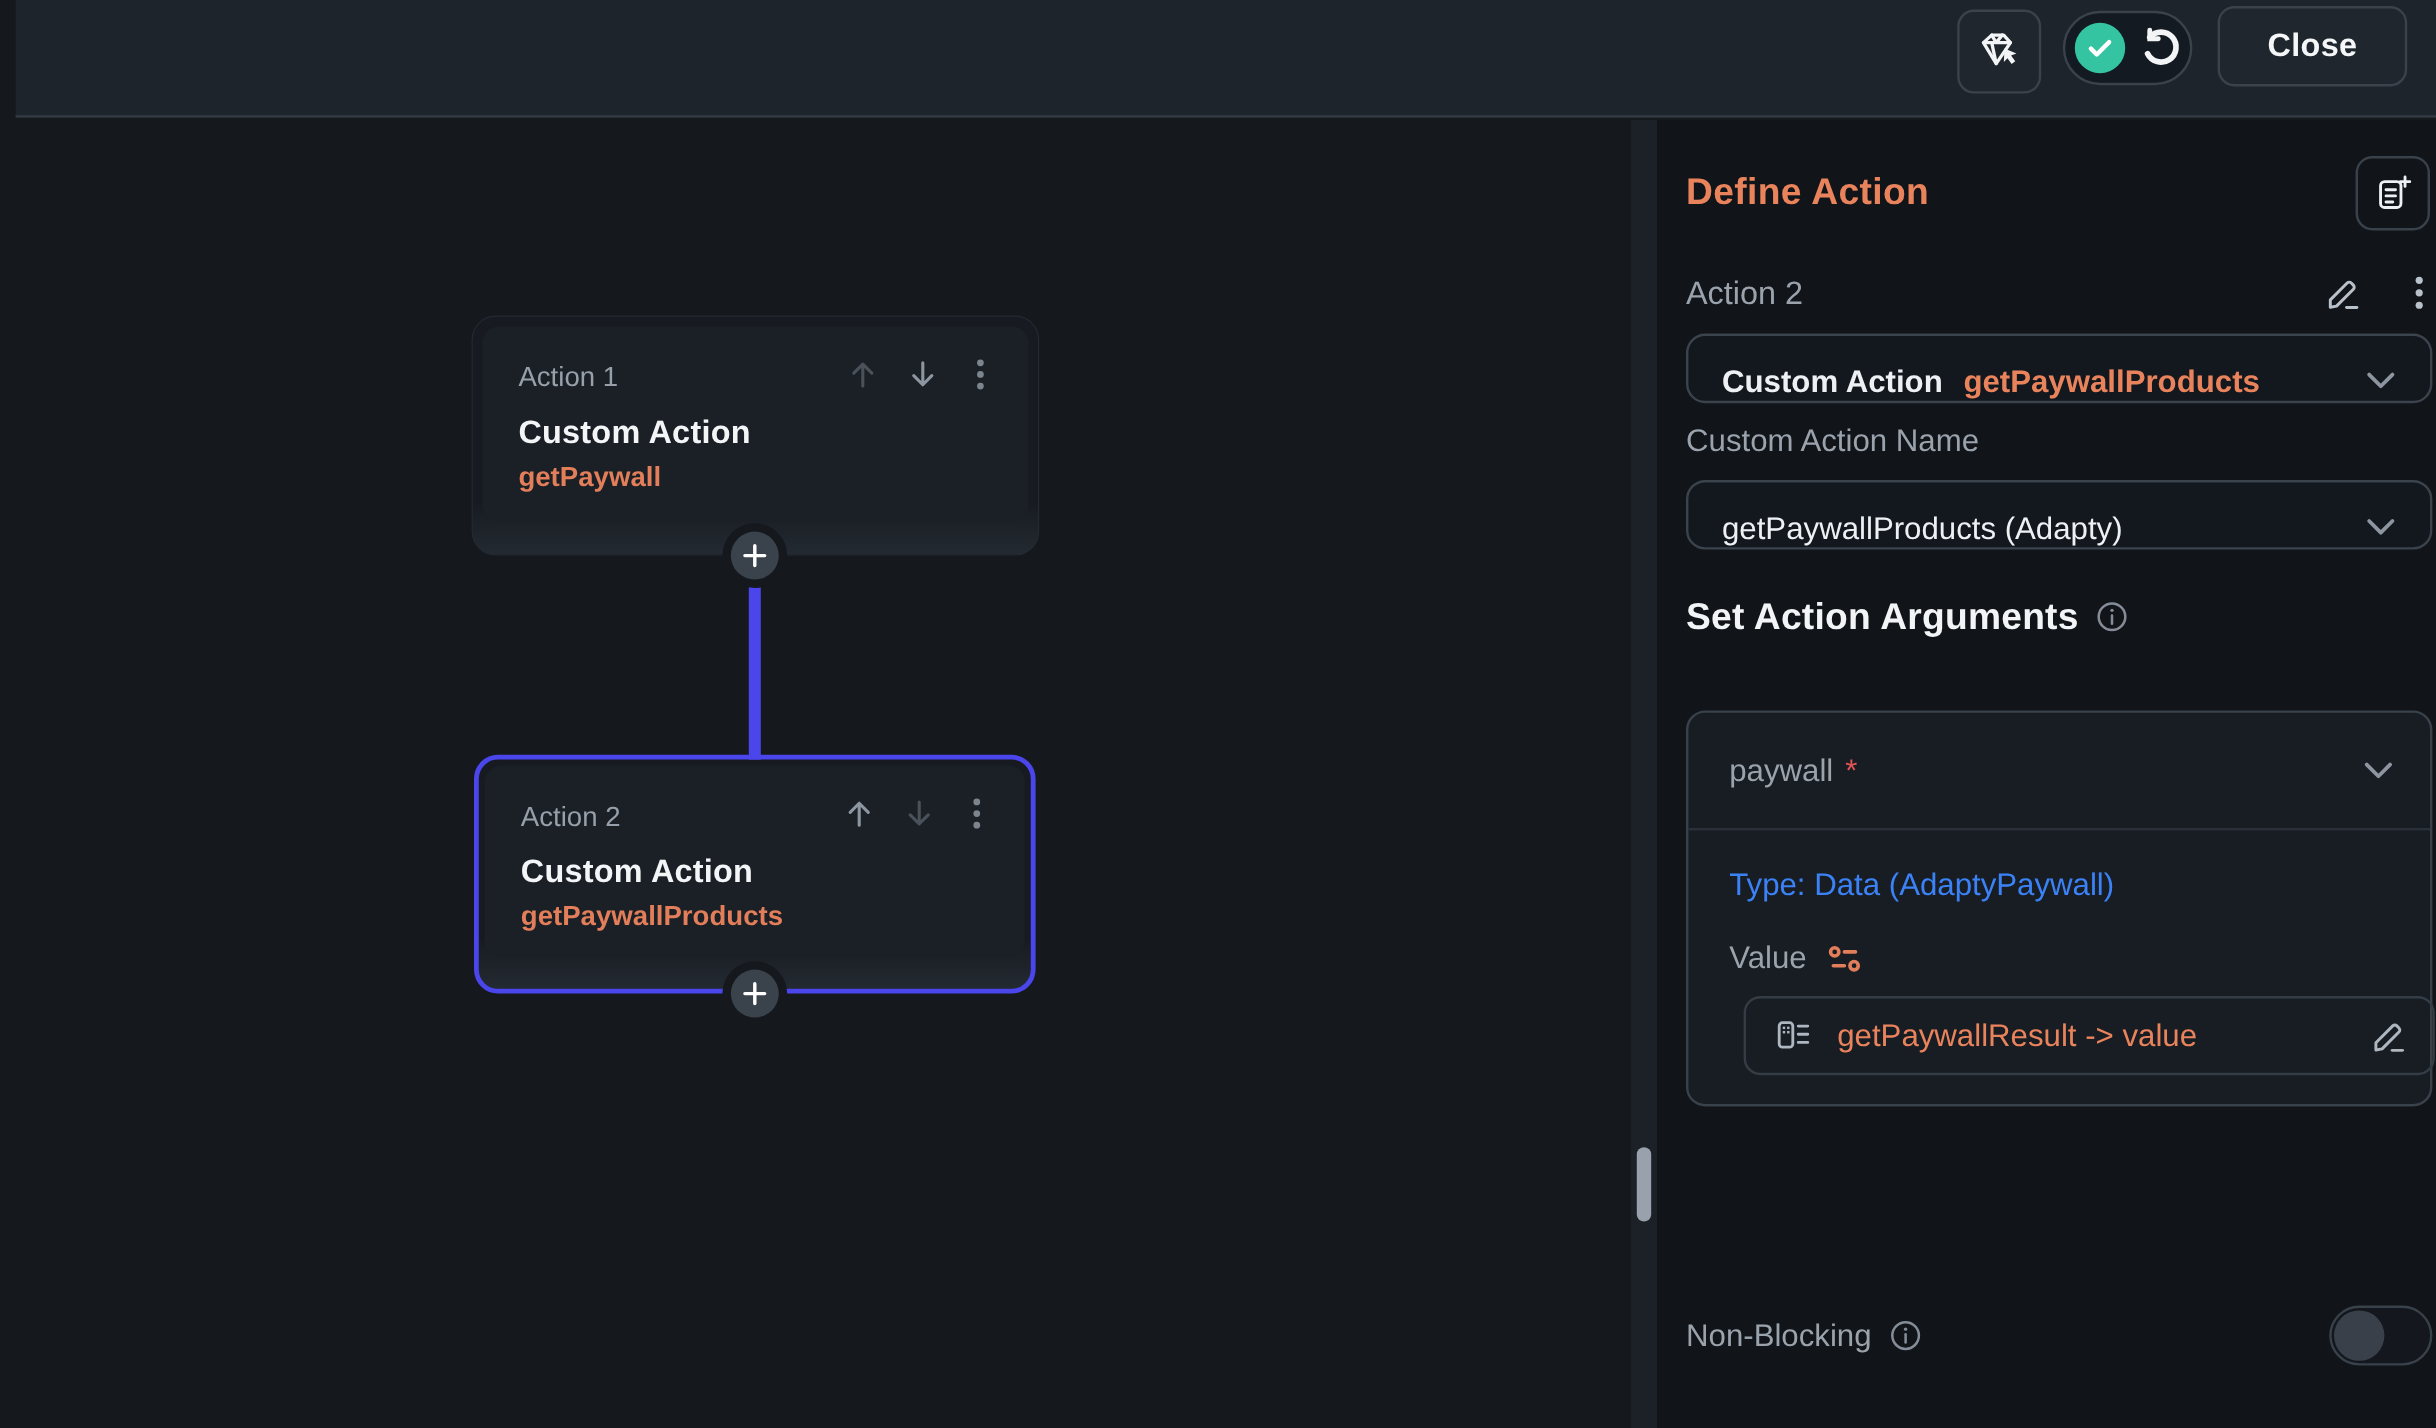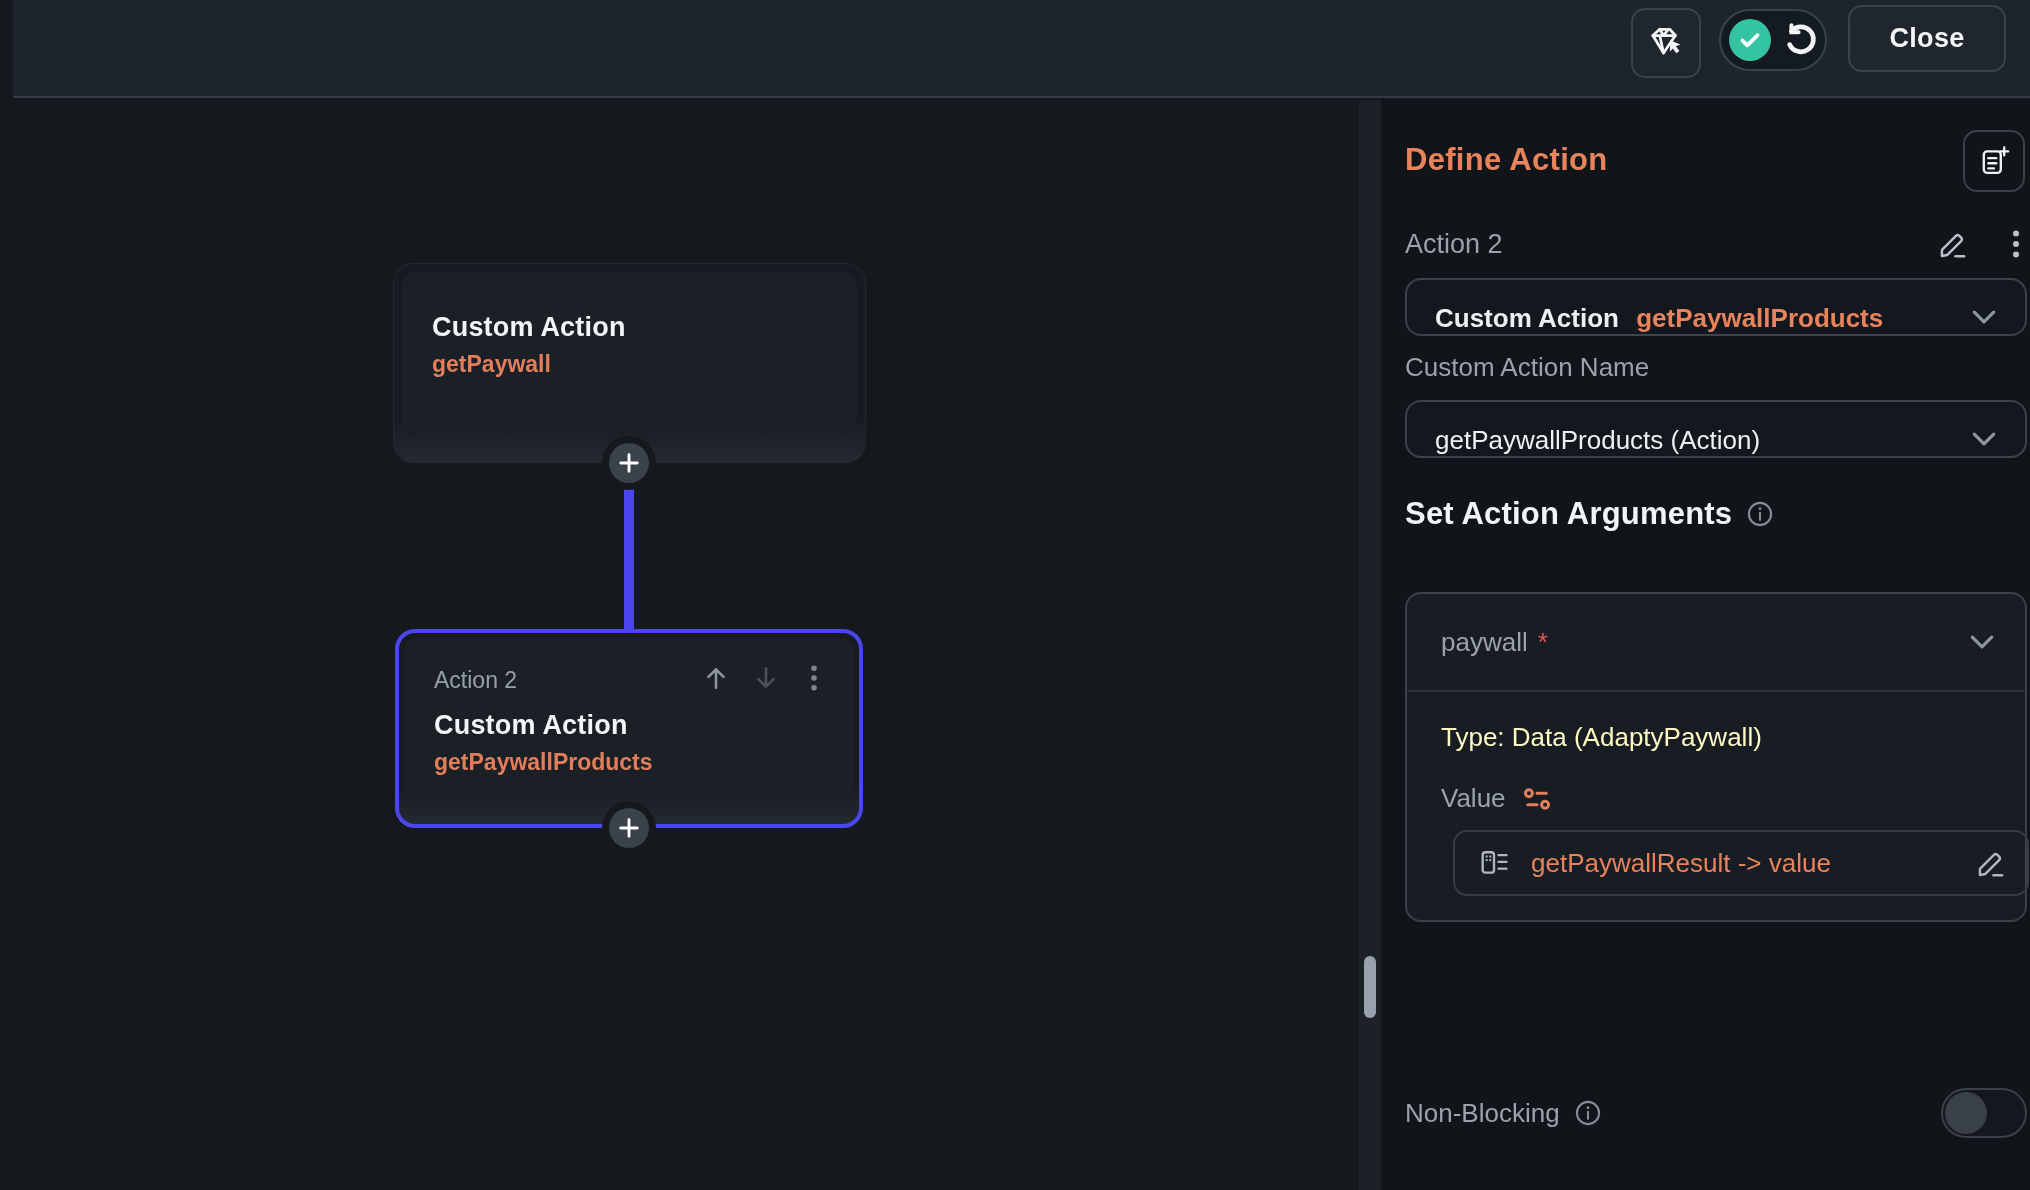--- a/index.html
+++ b/index.html
@@ -78,21 +78,21 @@
     gap:14px; font-size:31px; font-weight:700; color:#f2f4f6; letter-spacing:.2px; }
   .info-i { color:#848d97; display:flex; cursor:pointer; }
 
   .arg-card { position:absolute; left:24px; top:492px; width:622px; height:330px;
     border-radius:16px; border:2px solid #39414b; background:#181c23; }
   .arg-head { height:98px; display:flex; align-items:center; padding:0 26px 0 34px;
     border-bottom:2px solid #2b313a; cursor:pointer; }
   .arg-name { font-size:26px; color:#9aa2ac; flex:0 0 auto; }
   .arg-req { font-size:26px; color:#e25555; margin-left:10px; flex:1 1 auto; }
   .arg-body { padding:30px 26px 0 34px; }
-  .arg-type { font-size:26px; color:#fef9c3; }
+  .arg-type { font-size:26px; color:#3b82f6; }
   .value-row { margin-top:30px; display:flex; align-items:center; gap:16px;
     font-size:26px; color:#9aa2ac; }
   .sliders { color:#e27e59; display:flex; }
   .value-field { margin-top:16px; margin-left:12px; width:576px; height:66px;
     border-radius:14px; border:2px solid #343c45; display:flex; align-items:center;
     padding:0 20px 0 22px; cursor:pointer; }
   .vf-icon { color:#aeb6c0; display:flex; }
   .vf-text { flex:1 1 auto; margin-left:20px; font-size:26px; font-weight:400; color:#e8835c; }
   .vf-pencil { color:#aeb6c0; display:flex; cursor:pointer; }
 
@@ -146,20 +146,42 @@
 
     <button class="tb-btn tb-close">Close</button>
   </div>
 
   <div class="canvas">
 
     <div class="connector"></div>
 
     <div class="action-card" style="left:380px; top:163px; width:473px; height:200px;">
       <div class="card-inner">
+        <div class="card-head">
+          <span class="card-label">Action 1</span>
+          <span class="card-icons">
+            <span class="icon-dim">
+              <svg width="28" height="28" viewBox="0 0 26 26" fill="none" stroke="currentColor" stroke-width="2.4" stroke-linecap="round" stroke-linejoin="round">
+                  <path d="M13 22 V5 M6 12 l7-7 7 7"></path>
+                </svg>
+            </span>
+            <span class="icon-mid">
+              <svg width="28" height="28" viewBox="0 0 26 26" fill="none" stroke="currentColor" stroke-width="2.4" stroke-linecap="round" stroke-linejoin="round">
+                  <path d="M13 4 v17 M6 14 l7 7 7-7"></path>
+                </svg>
+            </span>
+            <span class="icon-dots">
+              <svg width="24" height="28" viewBox="0 0 10 26" fill="currentColor">
+                  <circle cx="5" cy="4" r="2.6"></circle>
+                  <circle cx="5" cy="13" r="2.6"></circle>
+                  <circle cx="5" cy="22" r="2.6"></circle>
+                </svg>
+            </span>
+          </span>
+        </div>
         <div class="card-type">Custom Action</div>
         <div class="card-name">getPaywall</div>
       </div>
     </div>
     <button class="plus-btn" style="left:596px; top:343px;">
       <svg width="22" height="22" viewBox="0 0 20 20" fill="none" stroke="currentColor" stroke-width="2.6" stroke-linecap="round">
           <path d="M10 2.5 v15 M2.5 10 h15"></path>
         </svg>
     </button>
 
@@ -241,21 +263,21 @@
       <span class="chev">
         <svg width="34" height="34" viewBox="0 0 28 28" fill="none" stroke="currentColor" stroke-width="2.6" stroke-linecap="round" stroke-linejoin="round">
             <path d="M6 10 l8 8 8-8"></path>
           </svg>
       </span>
     </div>
 
     <div class="field-label lbl-can">Custom Action Name</div>
 
     <div class="dropdown dd-2">
-      <span class="dd-text">getPaywallProducts (Action)</span>
+      <span class="dd-text">getPaywallProducts (Adapty)</span>
       <span class="chev">
         <svg width="34" height="34" viewBox="0 0 28 28" fill="none" stroke="currentColor" stroke-width="2.6" stroke-linecap="round" stroke-linejoin="round">
             <path d="M6 10 l8 8 8-8"></path>
           </svg>
       </span>
     </div>
 
     <div class="args-heading">
       <span>Set Action Arguments</span>
       <span class="info-i">

